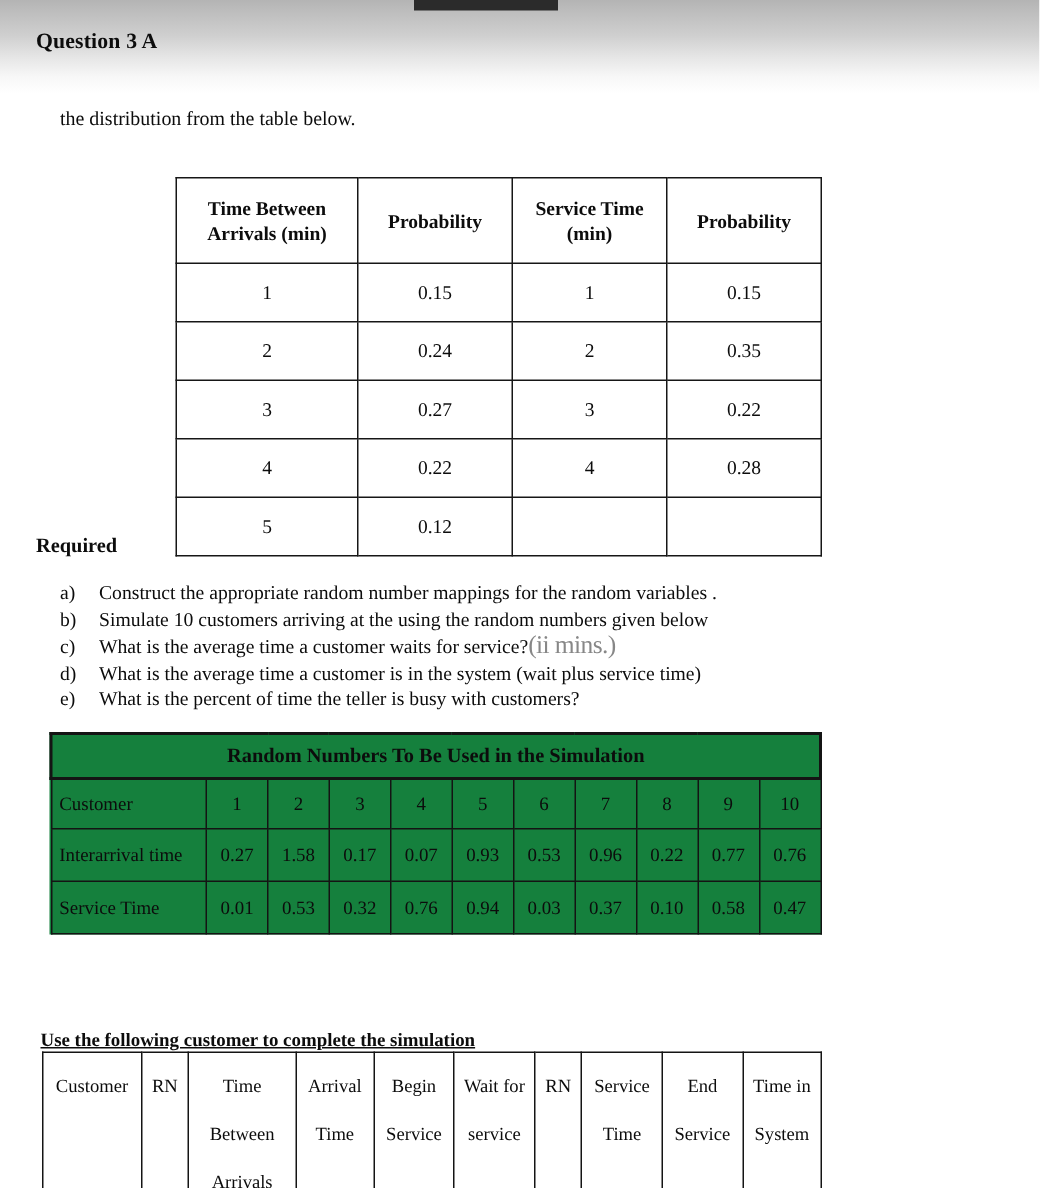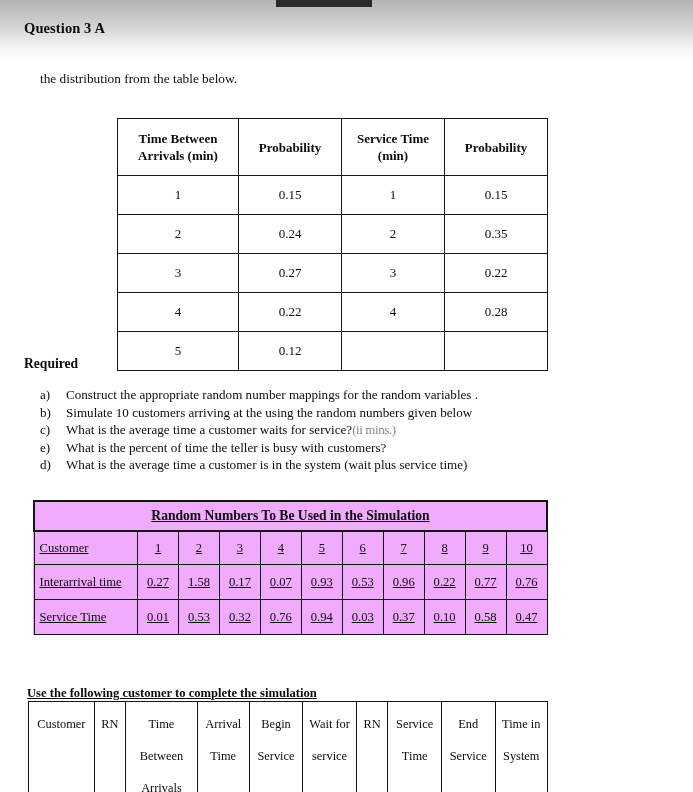--- a/index.html
+++ b/index.html
@@ -114,34 +114,33 @@
     line-height: 17.6px;
   }
   .req-row { display: block; white-space: nowrap; }
   .req-mark {
     display: inline-block;
     width: 26px;
   }
   .garble {
     color: #6d6d6d;
     letter-spacing: -.4px;
-    font-size: 13px;
+    font-size: 17px;
     opacity: .82;
     filter: blur(.35px);
   }
 
   
   .rn-table {
     position: absolute;
     left: 33px;
-    top: 500px;
+    top: 488px;
     border-collapse: collapse;
     font-size: 12.6px;
-    background: #f0abfc;
-    text-decoration: underline;
+    background: #15803d;
   }
   .rn-table td {
     border: 1px solid #141414;
     text-align: center;
     vertical-align: middle;
     padding: 0;
   }
   .rn-table .rn-title {
     font-weight: bold;
     font-size: 13.6px;
@@ -257,24 +256,24 @@
     <span class="req-row">
       <span class="req-mark">a)</span><span>Construct the appropriate random number mappings for the random variables .</span>
     </span>
     <span class="req-row">
       <span class="req-mark">b)</span><span>Simulate 10 customers arriving at the using the random numbers given below</span>
     </span>
     <span class="req-row">
       <span class="req-mark">c)</span><span>What is the average time a customer waits for service?</span><span class="garble">(ii mins.)</span>
     </span>
     <span class="req-row">
+      <span class="req-mark">d)</span><span>What is the average time a customer  is in the system (wait plus service time)</span>
+    </span>
+    <span class="req-row">
       <span class="req-mark">e)</span><span>What is the percent of time the teller   is busy with customers?</span>
-    </span>
-    <span class="req-row">
-      <span class="req-mark">d)</span><span>What is the average time a customer  is in the system (wait plus service time)</span>
     </span>
   </div>
 
   <table class="rn-table">
     <tbody>
       <tr>
         <td class="rn-title" colspan="11">Random Numbers To Be Used in the Simulation</td>
       </tr>
       <tr class="rn-head">
         <td class="rn-label">Customer</td>

